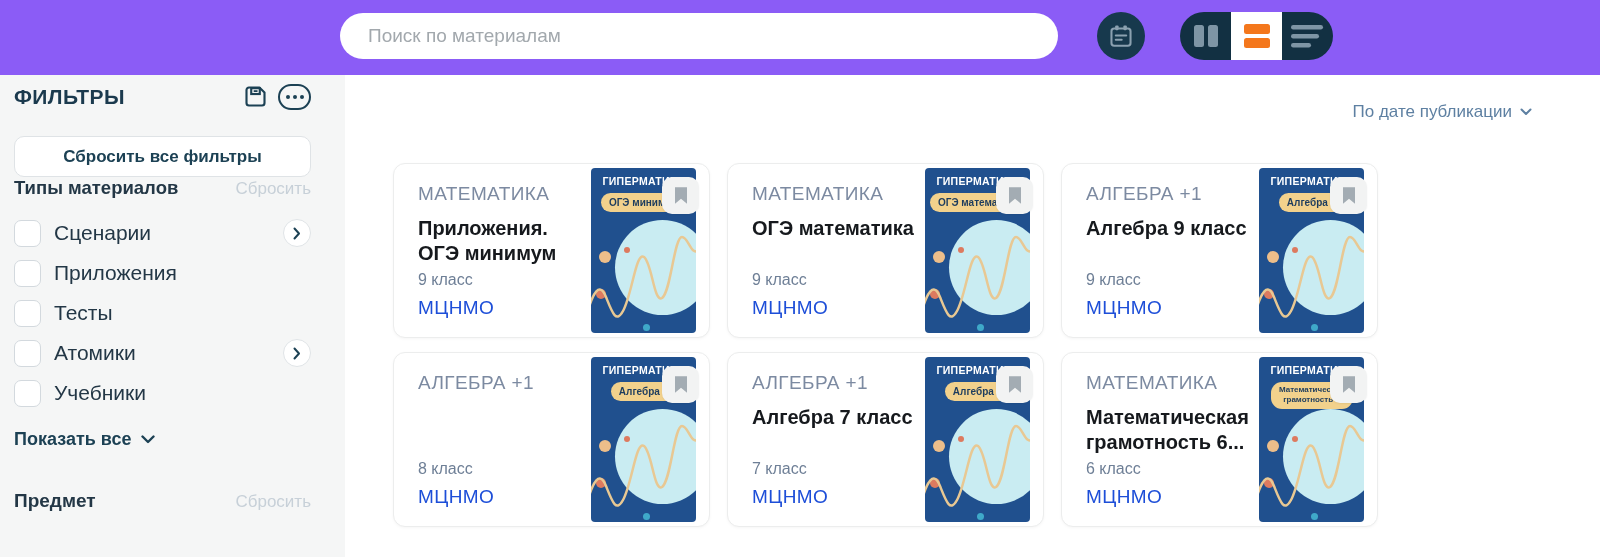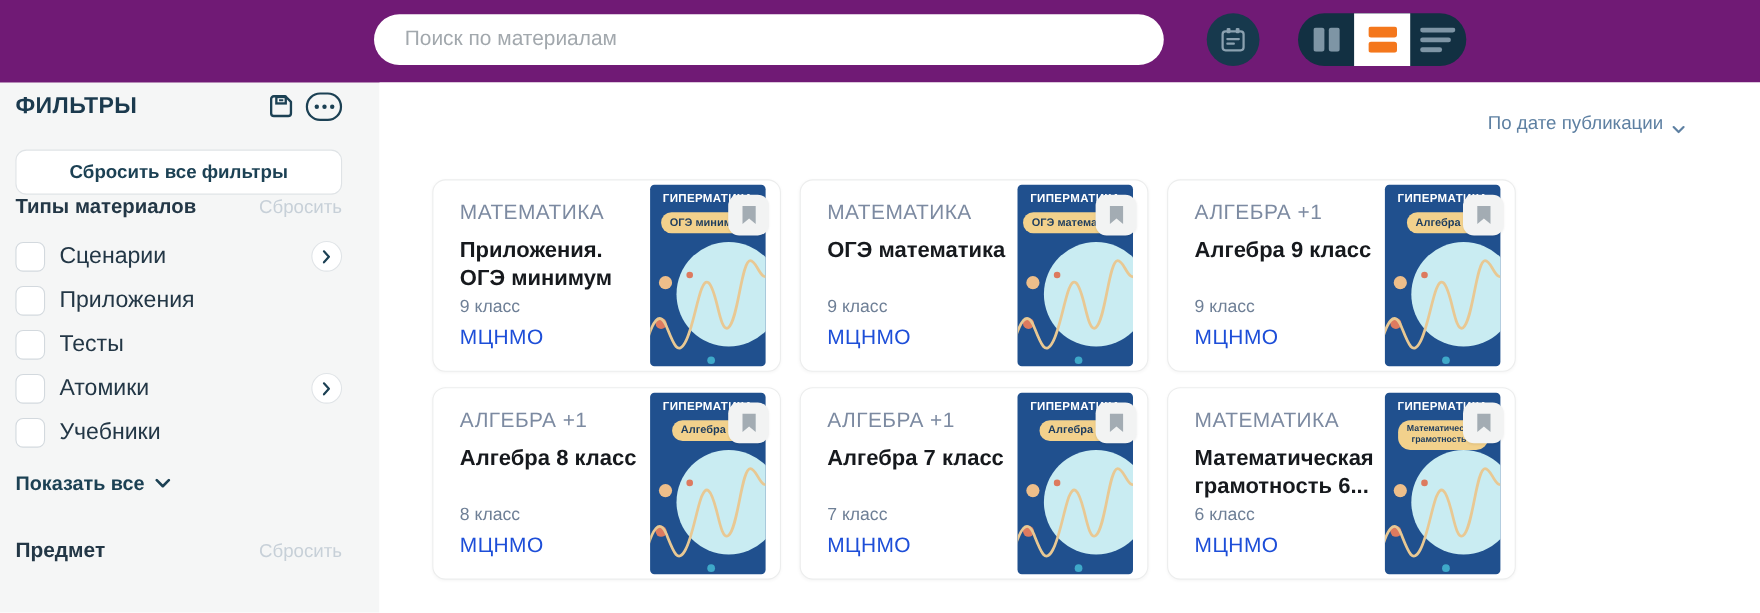--- a/index.html
+++ b/index.html
@@ -1,20 +1,20 @@
 <!DOCTYPE html>
 <html lang="ru"><head>
 <meta charset="utf-8">
 <style>
   * { margin:0; padding:0; box-sizing:border-box; }
   html,body { width:1600px; height:557px; overflow:hidden; background:#fff;
     font-family:"Liberation Sans","DejaVu Sans",sans-serif; }
 
   
-  .header { position:relative; width:1600px; height:75px; background:#701a75; }
+  .header { position:relative; width:1600px; height:75px; background:#8b5cf6; }
   .search { position:absolute; left:340px; top:13px; width:718px; height:46px;
     background:#fff; border:none; border-radius:23px; padding:0 28px;
     font-size:19px; color:#333; outline:none; font-family:inherit; }
   .search::placeholder { color:#a2a8ad; }
   .cal-btn { position:absolute; left:1097px; top:12px; width:48px; height:48px;
     border-radius:50%; background:#17394d; border:none; display:flex;
     align-items:center; justify-content:center; cursor:pointer; }
   .view-toggle { position:absolute; left:1180px; top:12px; height:48px;
     display:flex; background:#123042; border-radius:24px; overflow:hidden; }
   .vt-seg { width:51px; height:48px; display:flex; align-items:center;
@@ -47,21 +47,21 @@
   .f-label { margin-left:13px; font-size:21px; color:#233746; }
   .chev-circle { margin-left:auto; width:28px; height:28px; border-radius:50%;
     background:#fff; border:1px solid #e0e4e7; display:flex; align-items:center;
     justify-content:center; cursor:pointer; }
   .show-all { margin-top:16px; display:flex; align-items:center; gap:10px;
     font-size:18px; font-weight:bold; color:#1c4154; cursor:pointer; background:none; border:none; font-family:inherit; }
   .sec-subject { margin-top:40px; }
   .sec-subject .sec-title { font-size:19px; }
 
   
-  .sort { position:absolute; top:27px; right:68px; display:flex; align-items:flex-end;
+  .sort { position:absolute; top:27px; right:68px; display:flex; align-items:center;
     gap:8px; font-size:17px; color:#5e80a2; cursor:pointer; background:none; border:none; font-family:inherit; }
   .cards { position:absolute; left:48px; top:88px; display:grid;
     grid-template-columns:repeat(3,317px); grid-auto-rows:175px; gap:14px 17px; }
   .card { position:relative; background:#fff; border:1px solid #eceded; border-radius:12px;
     box-shadow:0 1px 3px rgba(0,0,0,.04); cursor:pointer; }
   .card-body { position:absolute; left:0; top:0; bottom:0; width:199px;
     padding:19px 10px 18px 24px; display:flex; flex-direction:column; }
   .card-cat { font-size:19px; color:#7c8aa1; letter-spacing:.4px; margin-bottom:11px; }
   .card-title { font-size:20px; font-weight:bold; color:#16191d; line-height:1.25; }
   .card-grade { margin-top:auto; font-size:16px; color:#6e7f96; }
@@ -332,21 +332,20 @@
         <svg width="16" height="19" viewBox="0 0 16 19">
           <path d="M2 1.2 h12 v16.5 l-6 -5 l-6 5 z" fill="#a3acb3"></path>
         </svg>
       </span>
     </button>
   </article>
 
   <article class="card">
     <div class="card-body">
       <div class="card-cat">АЛГЕБРА +1</div>
-      <h3 class="card-title">Алгебра 8 класс</h3>
       <div class="card-grade">8 класс</div>
       <div class="card-pub">МЦНМО</div>
     </div>
 
     <div class="cover">
       <div class="cover-brand">ГИПЕРМАТИКА</div>
       <div class="badge">Алгебра 8</div>
       <div class="big-circle"></div>
       <div class="dot dot-tan"></div>
       <div class="dot dot-coral"></div>

